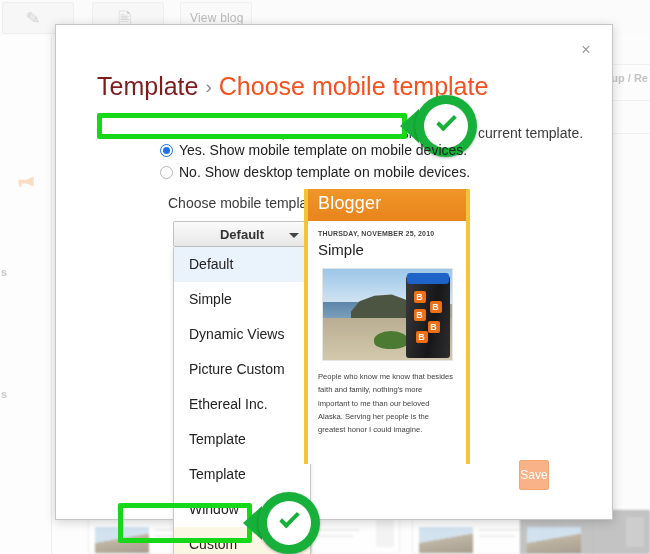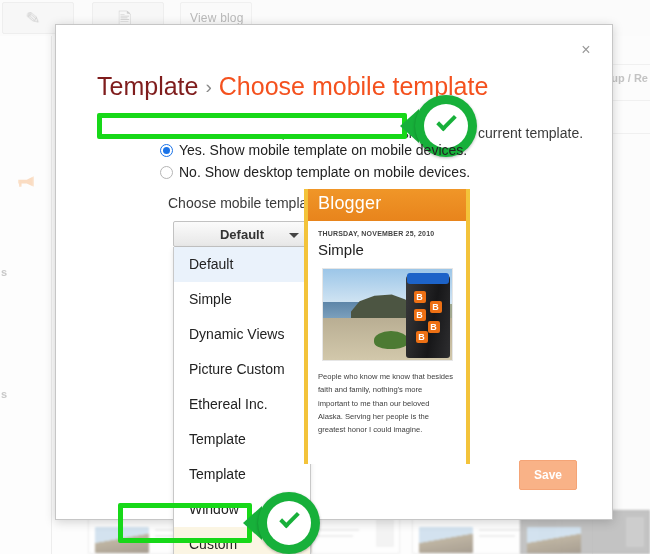--- a/index.html
+++ b/index.html
@@ -201,23 +201,23 @@
               background: #1d63c8; border-radius: 3px; }
   .ph-st    { position:absolute; width:12px; height:12px; background:#ed7014;
               border-radius:2px; color:#fff; font-size:9px; font-weight:bold;
               text-align:center; line-height:12px; }
   .pv-body {
     margin: 9px 10px 0 10px; font-size: 7.6px; line-height: 1.75;
     color: #3d3d3d;
   }
 
   .save-btn {
-    position: absolute; left: 463px; top: 435px; width: 58px; height: 30px;
+    position: absolute; left: 463px; top: 435px; width: 30px; height: 30px;
     background: #f9b287; border: 1px solid #f5a476; border-radius: 2px;
-    color: #ffffff; font-size: 12px; font-weight: bold;
+    color: #ffffff; font-size: 12px; font-weight: normal;
     display: flex; align-items: center; justify-content: center; cursor: pointer;
   }
 
   
   .hl-box {
     position: absolute; border: 5px solid #17d818; border-radius: 2px;
     background: transparent; pointer-events: none;
   }
   .hl-yes { left: 97px; top: 113px; width: 310px; height: 26px; }
   .hl-custom { left: 118px; top: 503px; width: 134px; height: 40px; }

